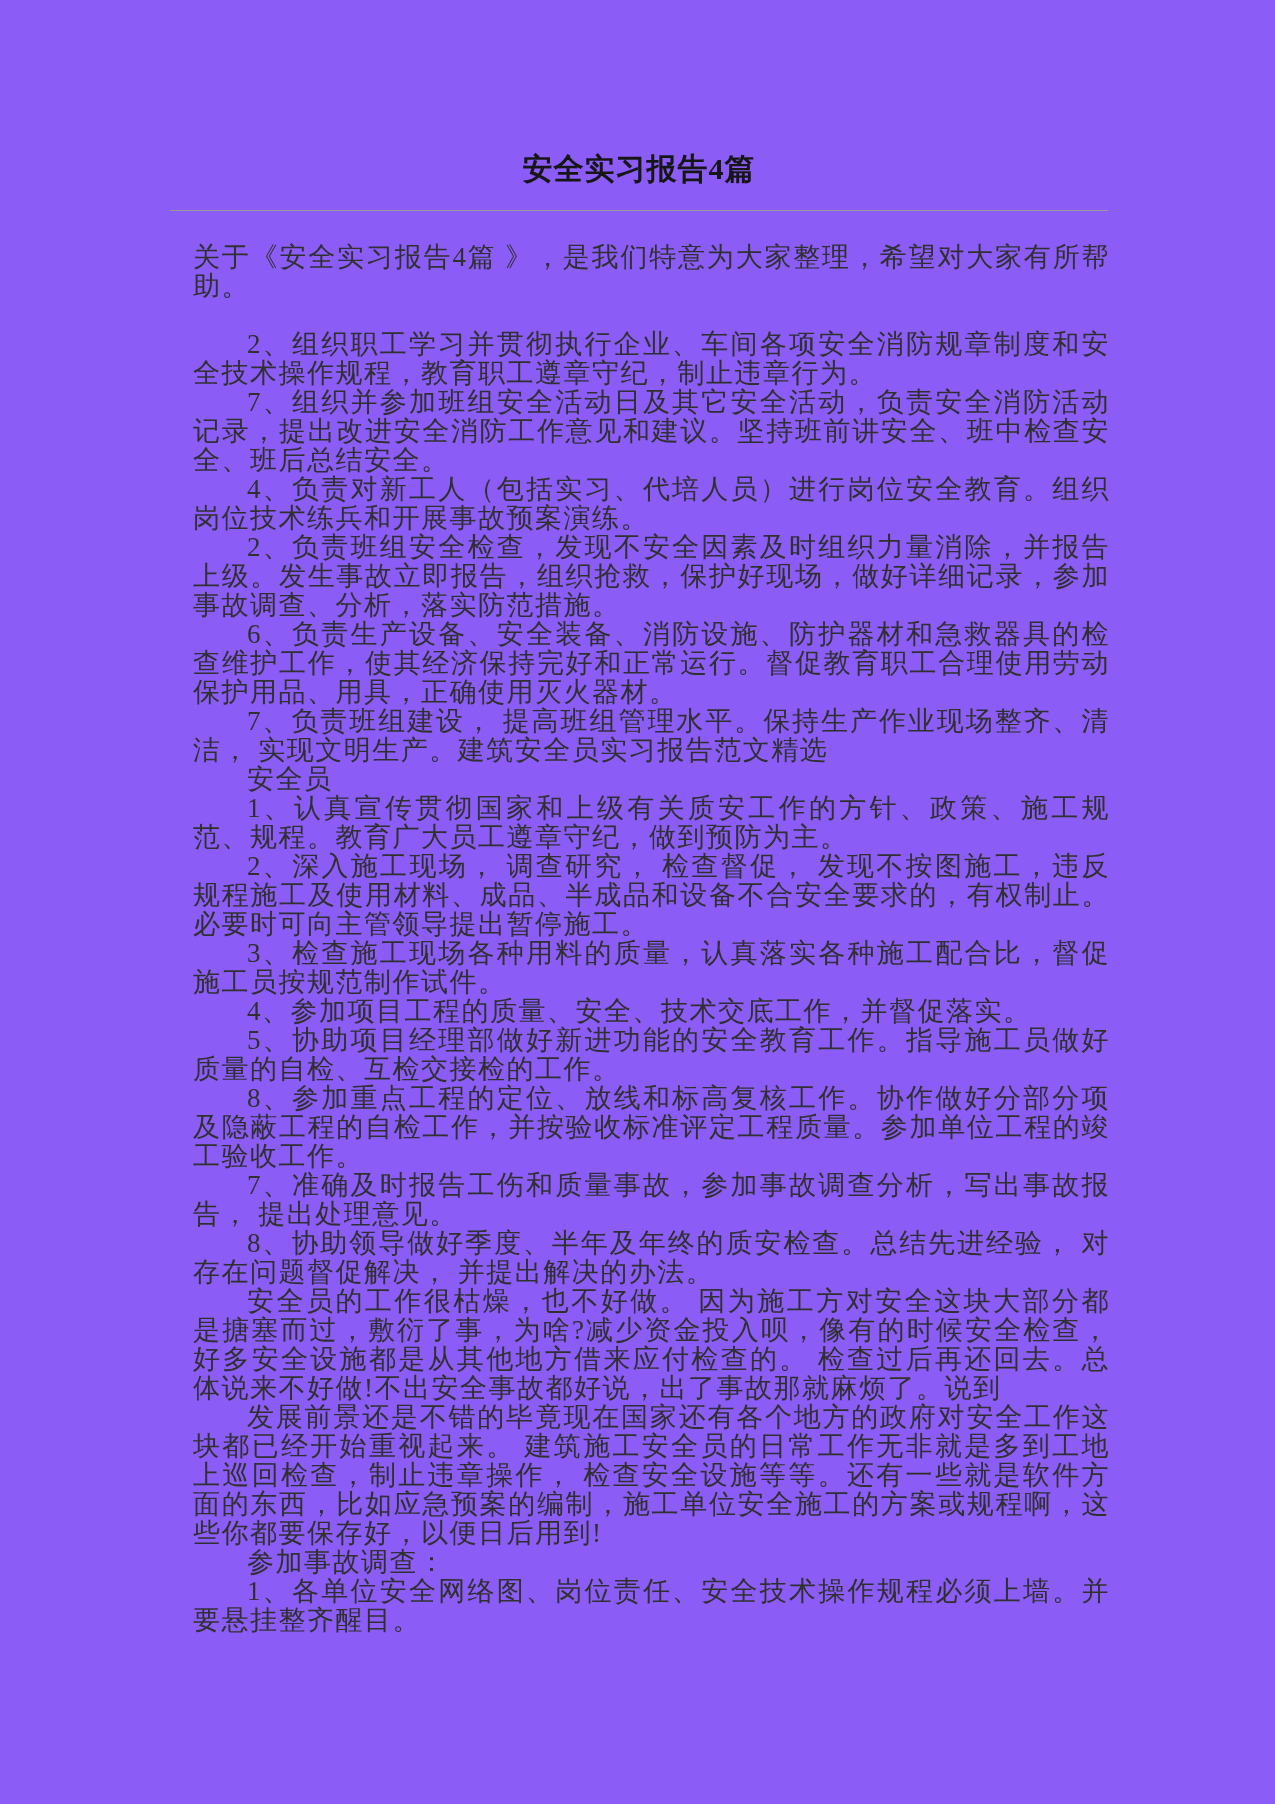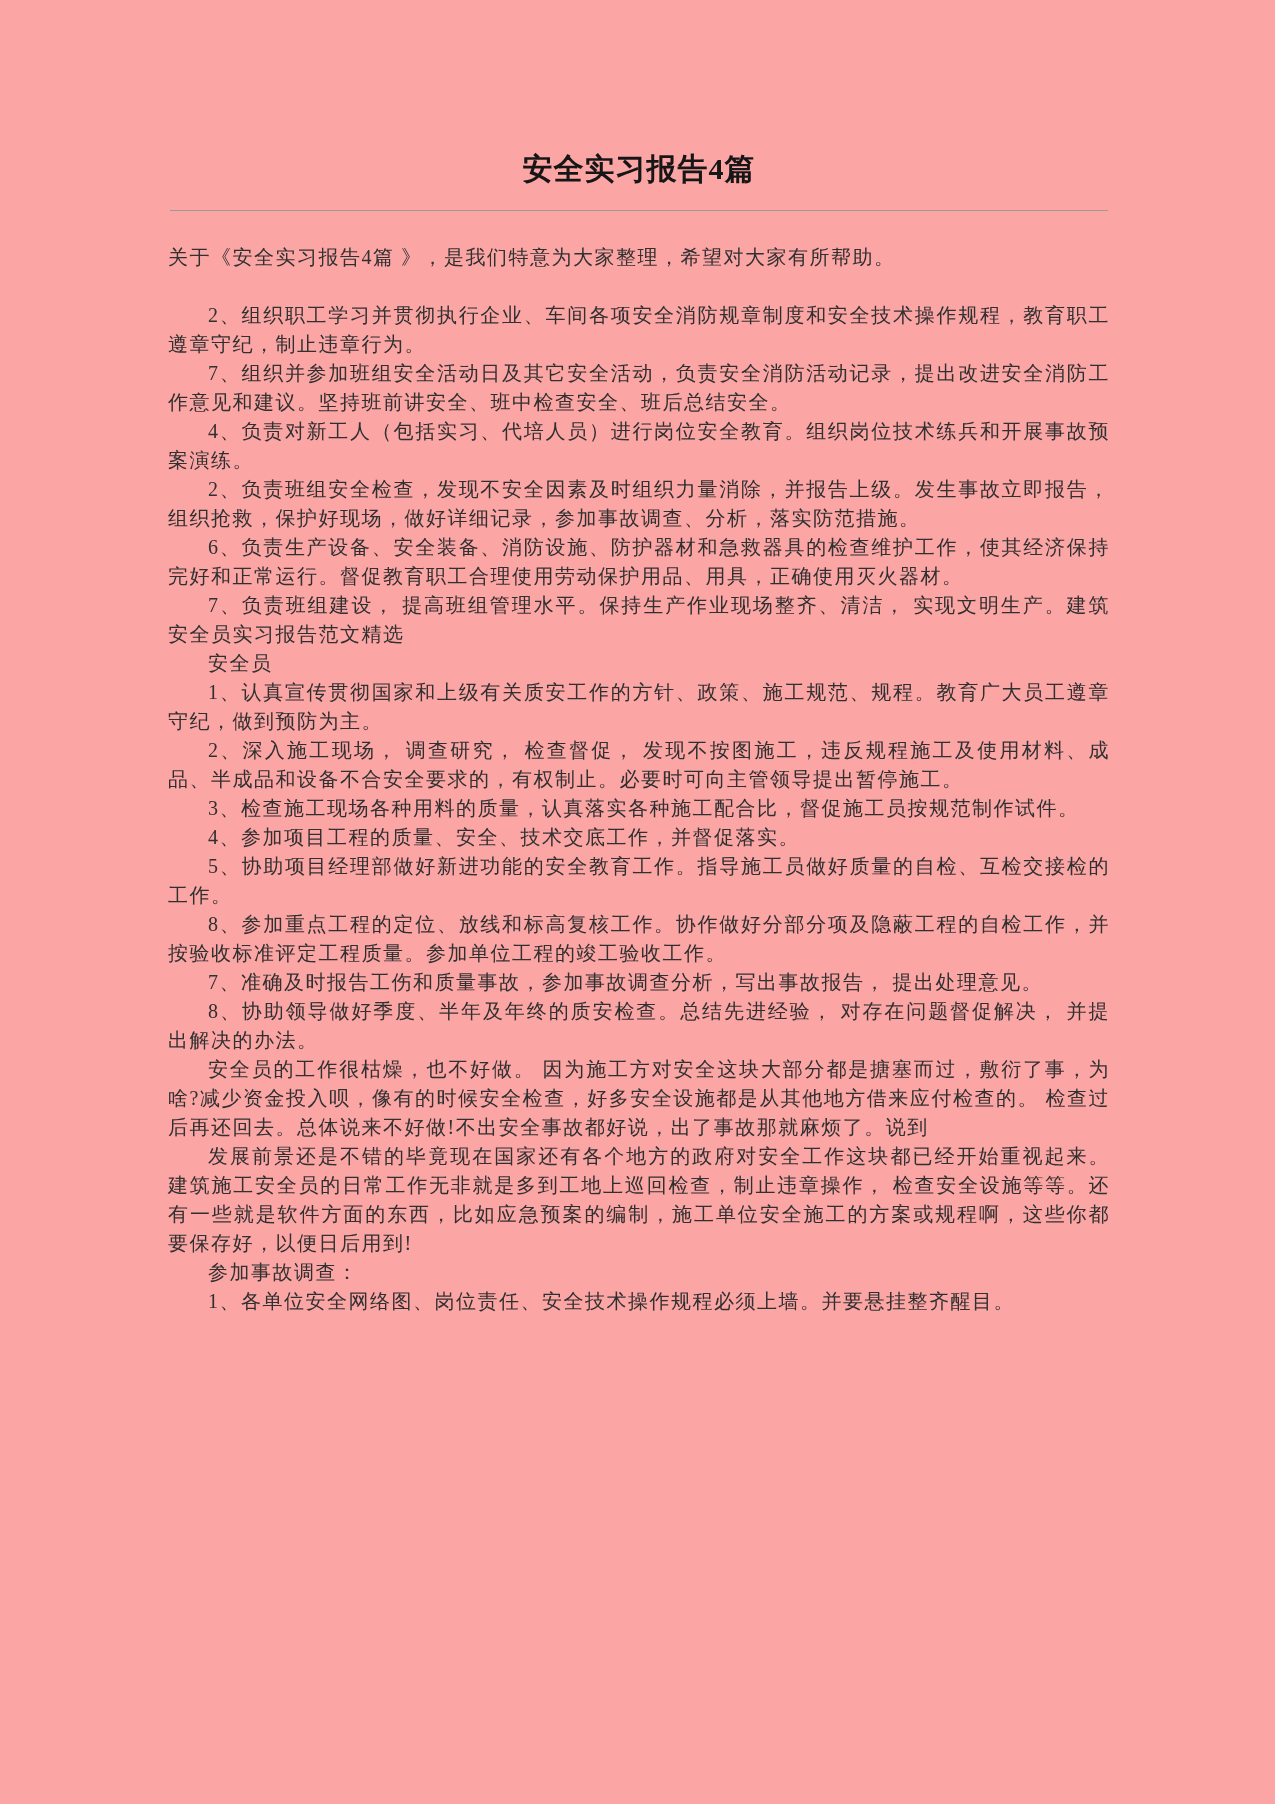--- a/index.html
+++ b/index.html
@@ -6,43 +6,44 @@
     margin: 0;
     padding: 0;
     background: #ffffff;
   }
   .page {
     position: relative;
     width: 1275px;
     min-height: 1804px;
     margin: 0 auto;
     box-sizing: border-box;
-    background: #fca5a5;
+    background: #8b5cf6;
     padding: 150px 165px 60px 168px;
     color: #303030;
     font-family: "Liberation Serif", "DejaVu Serif", serif;
   }
   .doc-title {
     margin: 0 0 22px 0;
     font-size: 30px;
     line-height: 38px;
     font-weight: bold;
     text-align: center;
     color: #161616;
     letter-spacing: 1px;
   }
   .title-rule {
     border: none;
     border-top: 1px solid #9a9a9a;
     height: 0;
     margin: 0 2px 32px 2px;
   }
   .doc-body {
-    font-size: 20px;
+    font-size: 27px;
     line-height: 29px;
+    margin-left: 25px;
   }
   .para {
     margin: 0;
     text-align: justify;
     letter-spacing: 1.5px;
     word-break: break-all;
     color: #303030;
   }
   .para.indent {
     text-indent: 2em;

